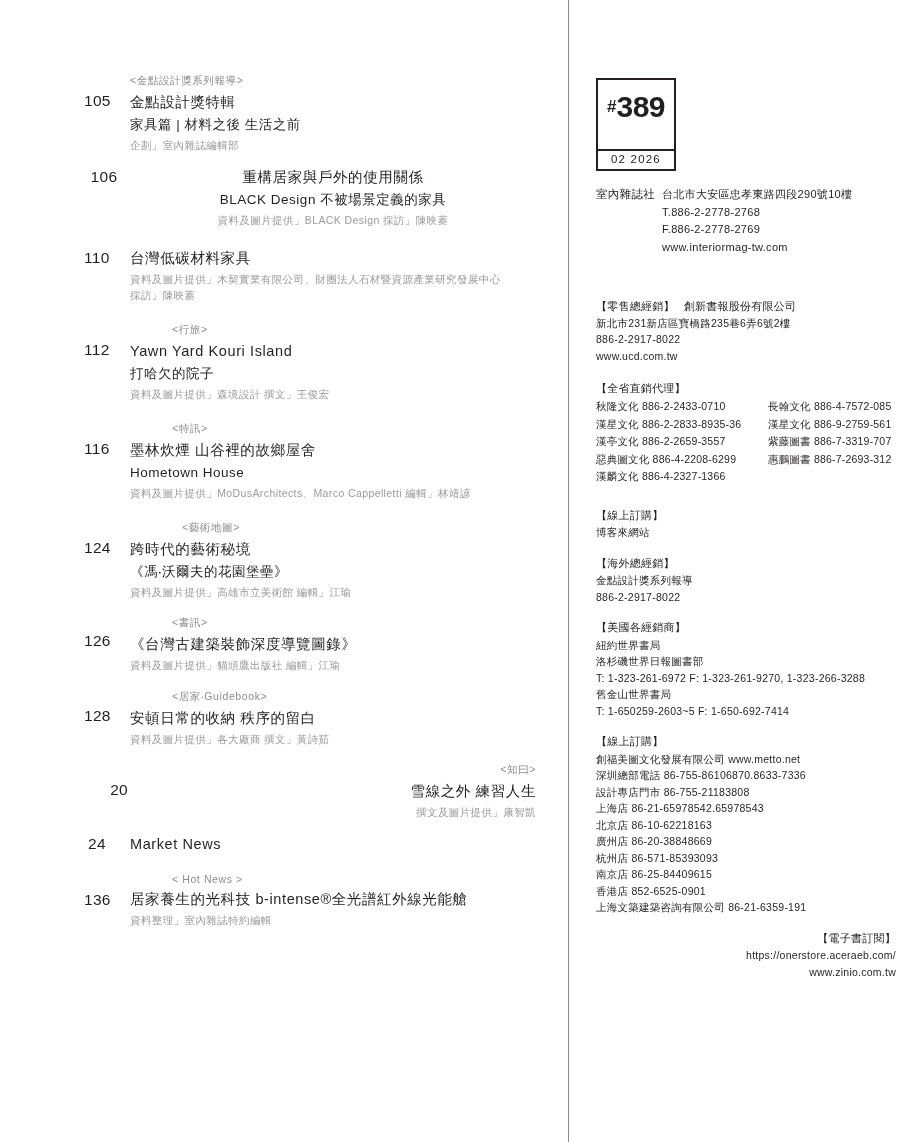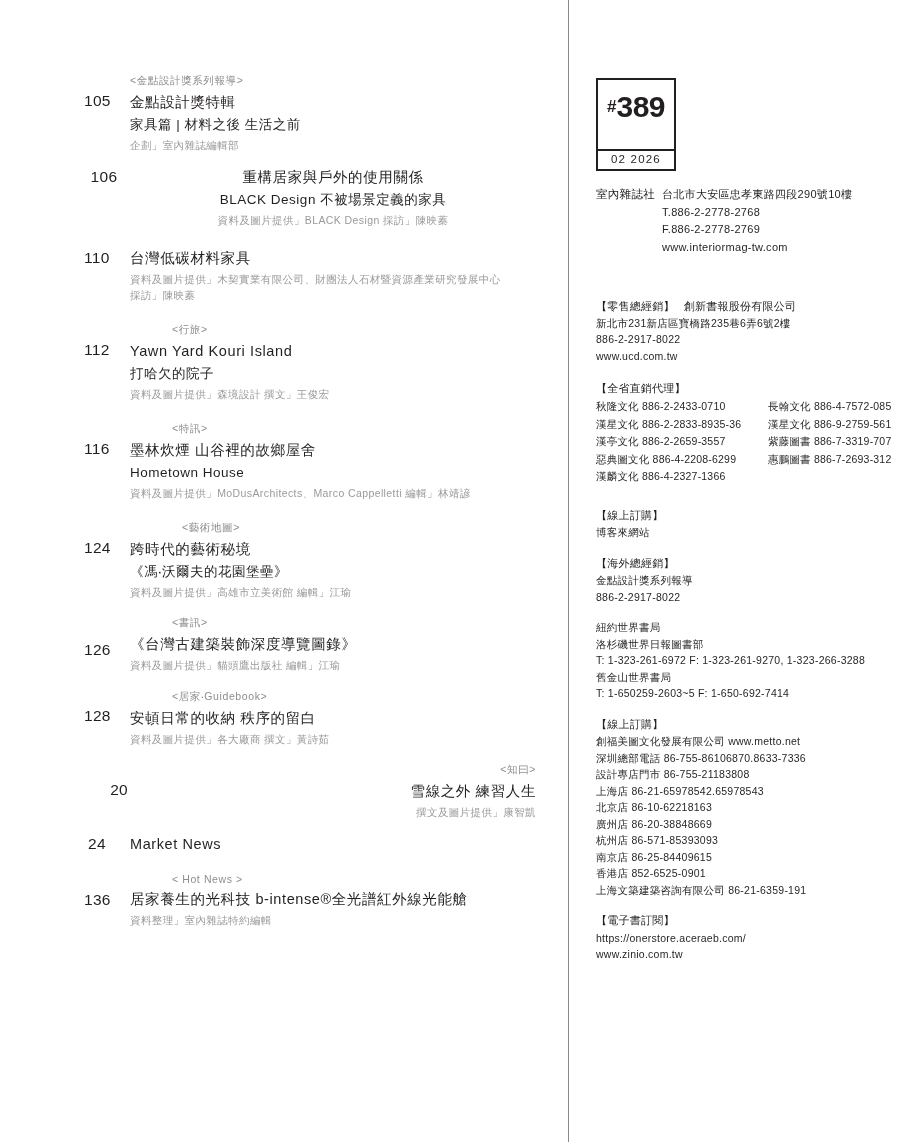--- a/index.html
+++ b/index.html
@@ -243,21 +243,21 @@
     <div class="entry" style="margin-top:20px;">
       <div class="section-tag" style="margin-left:52px;">&lt;藝術地圖&gt;</div>
       <div class="page-num" style="top:17px;">124</div>
       <div class="title-main">跨時代的藝術秘境</div>
       <div class="title-sub">《馮‧沃爾夫的花園堡壘》</div>
       <div class="credit">資料及圖片提供」高雄市立美術館 編輯」江瑜</div>
     </div>
 
     <div class="entry" style="margin-top:16px;">
       <div class="section-tag" style="margin-left:42px;">&lt;書訊&gt;</div>
-      <div class="page-num" style="top:24px;">126</div>
+      <div class="page-num" style="top:15px;">126</div>
       <div class="title-main">《台灣古建築裝飾深度導覽圖錄》</div>
       <div class="credit">資料及圖片提供」貓頭鷹出版社 編輯」江瑜</div>
     </div>
 
     <div class="entry" style="margin-top:16px;">
       <div class="section-tag" style="margin-left:42px;">&lt;居家‧Guidebook&gt;</div>
       <div class="page-num" style="top:17px;">128</div>
       <div class="title-main">安頓日常的收納 秩序的留白</div>
       <div class="credit">資料及圖片提供」各大廠商 撰文」黃詩茹</div>
     </div>
@@ -343,20 +343,21 @@
 
     <div class="block" style="margin-top:14px;">
       <div class="title-only">【海外總經銷】</div>
       <div class="lines">
         <div>金點設計獎系列報導</div>
         <div>886-2-2917-8022</div>
       </div>
     </div>
 
     <div class="block" style="margin-top:14px;">
+      <div class="title-only">【美國各經銷商】</div>
       <div class="lines">
         <div>紐約世界書局</div>
         <div>洛杉磯世界日報圖書部</div>
         <div>T: 1-323-261-6972  F: 1-323-261-9270, 1-323-266-3288</div>
         <div>舊金山世界書局</div>
         <div>T: 1-650259-2603~5  F: 1-650-692-7414</div>
       </div>
     </div>
 
     <div class="block" style="margin-top:14px;">
@@ -368,21 +369,21 @@
         <div>上海店  86-21-65978542.65978543</div>
         <div>北京店  86-10-62218163</div>
         <div>廣州店  86-20-38848669</div>
         <div>杭州店  86-571-85393093</div>
         <div>南京店  86-25-84409615</div>
         <div>香港店  852-6525-0901</div>
         <div>上海文築建築咨詢有限公司  86-21-6359-191</div>
       </div>
     </div>
 
-    <div class="block" style="margin-top:14px;">
+    <div class="block" style="margin-top:14px;text-align:right;">
       <div class="title-only">【電子書訂閱】</div>
       <div class="lines">
         <div>https://onerstore.aceraeb.com/</div>
         <div>www.zinio.com.tw</div>
       </div>
     </div>
 
   </div>
 </div>
 

